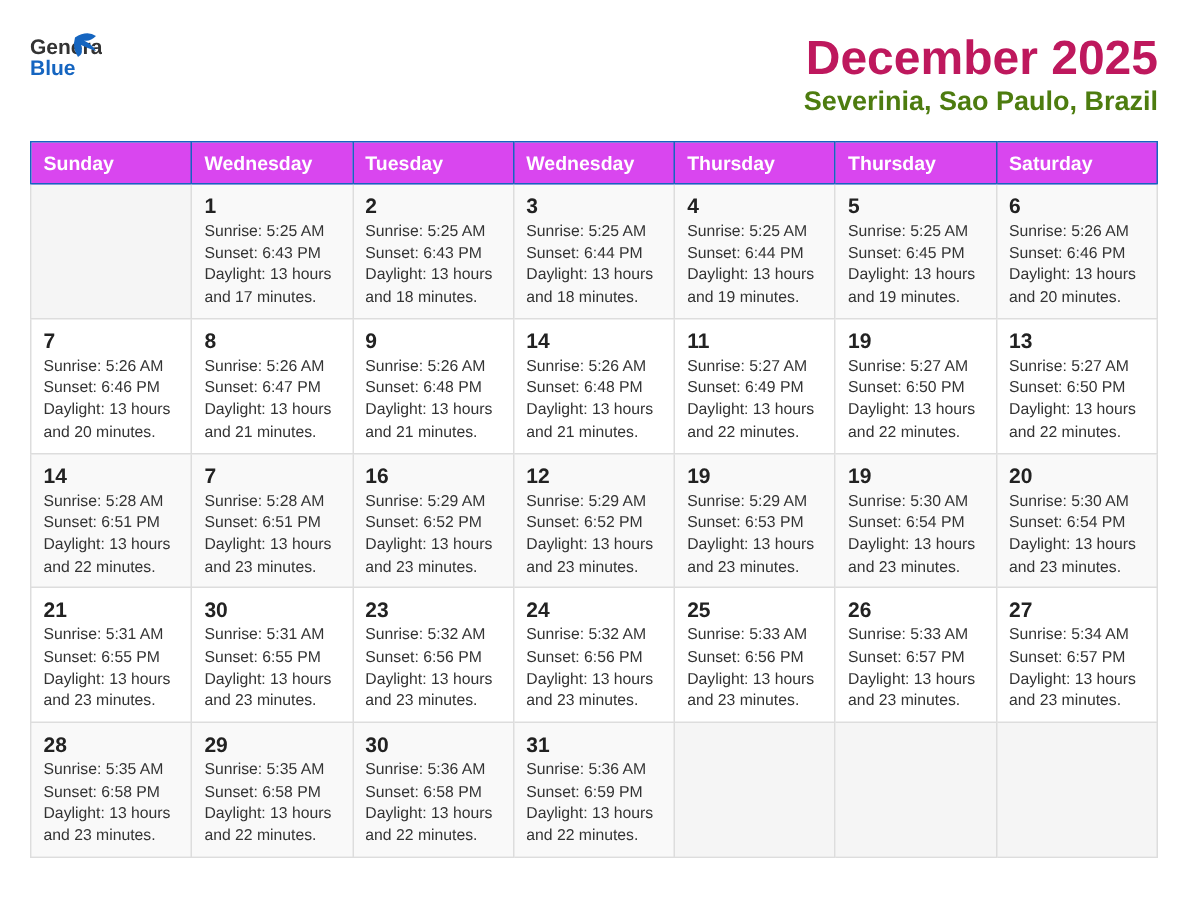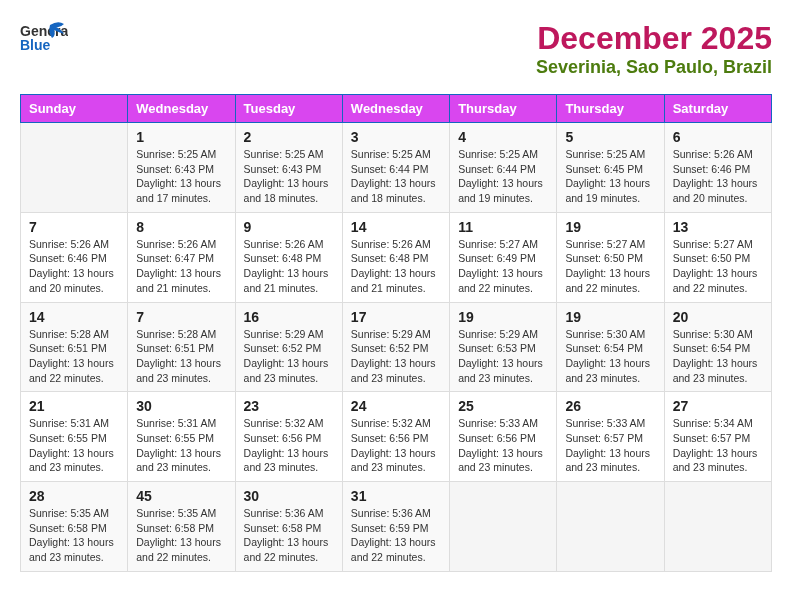--- a/index.html
+++ b/index.html
@@ -225,21 +225,21 @@
 and 23 minutes.</div>
         </td>
         <td>
           <span class="day-number">16</span>
           <div class="day-detail" style="white-space: pre-line;">Sunrise: 5:29 AM
 Sunset: 6:52 PM
 Daylight: 13 hours
 and 23 minutes.</div>
         </td>
         <td>
-          <span class="day-number">17</span>
+          <span class="day-number">12</span>
           <div class="day-detail" style="white-space: pre-line;">Sunrise: 5:29 AM
 Sunset: 6:52 PM
 Daylight: 13 hours
 and 23 minutes.</div>
         </td>
         <td>
           <span class="day-number">19</span>
           <div class="day-detail" style="white-space: pre-line;">Sunrise: 5:29 AM
 Sunset: 6:53 PM
 Daylight: 13 hours
@@ -313,21 +313,21 @@
       </tr>
       <tr>
         <td>
           <span class="day-number">28</span>
           <div class="day-detail" style="white-space: pre-line;">Sunrise: 5:35 AM
 Sunset: 6:58 PM
 Daylight: 13 hours
 and 23 minutes.</div>
         </td>
         <td>
-          <span class="day-number">45</span>
+          <span class="day-number">29</span>
           <div class="day-detail" style="white-space: pre-line;">Sunrise: 5:35 AM
 Sunset: 6:58 PM
 Daylight: 13 hours
 and 22 minutes.</div>
         </td>
         <td>
           <span class="day-number">30</span>
           <div class="day-detail" style="white-space: pre-line;">Sunrise: 5:36 AM
 Sunset: 6:58 PM
 Daylight: 13 hours

